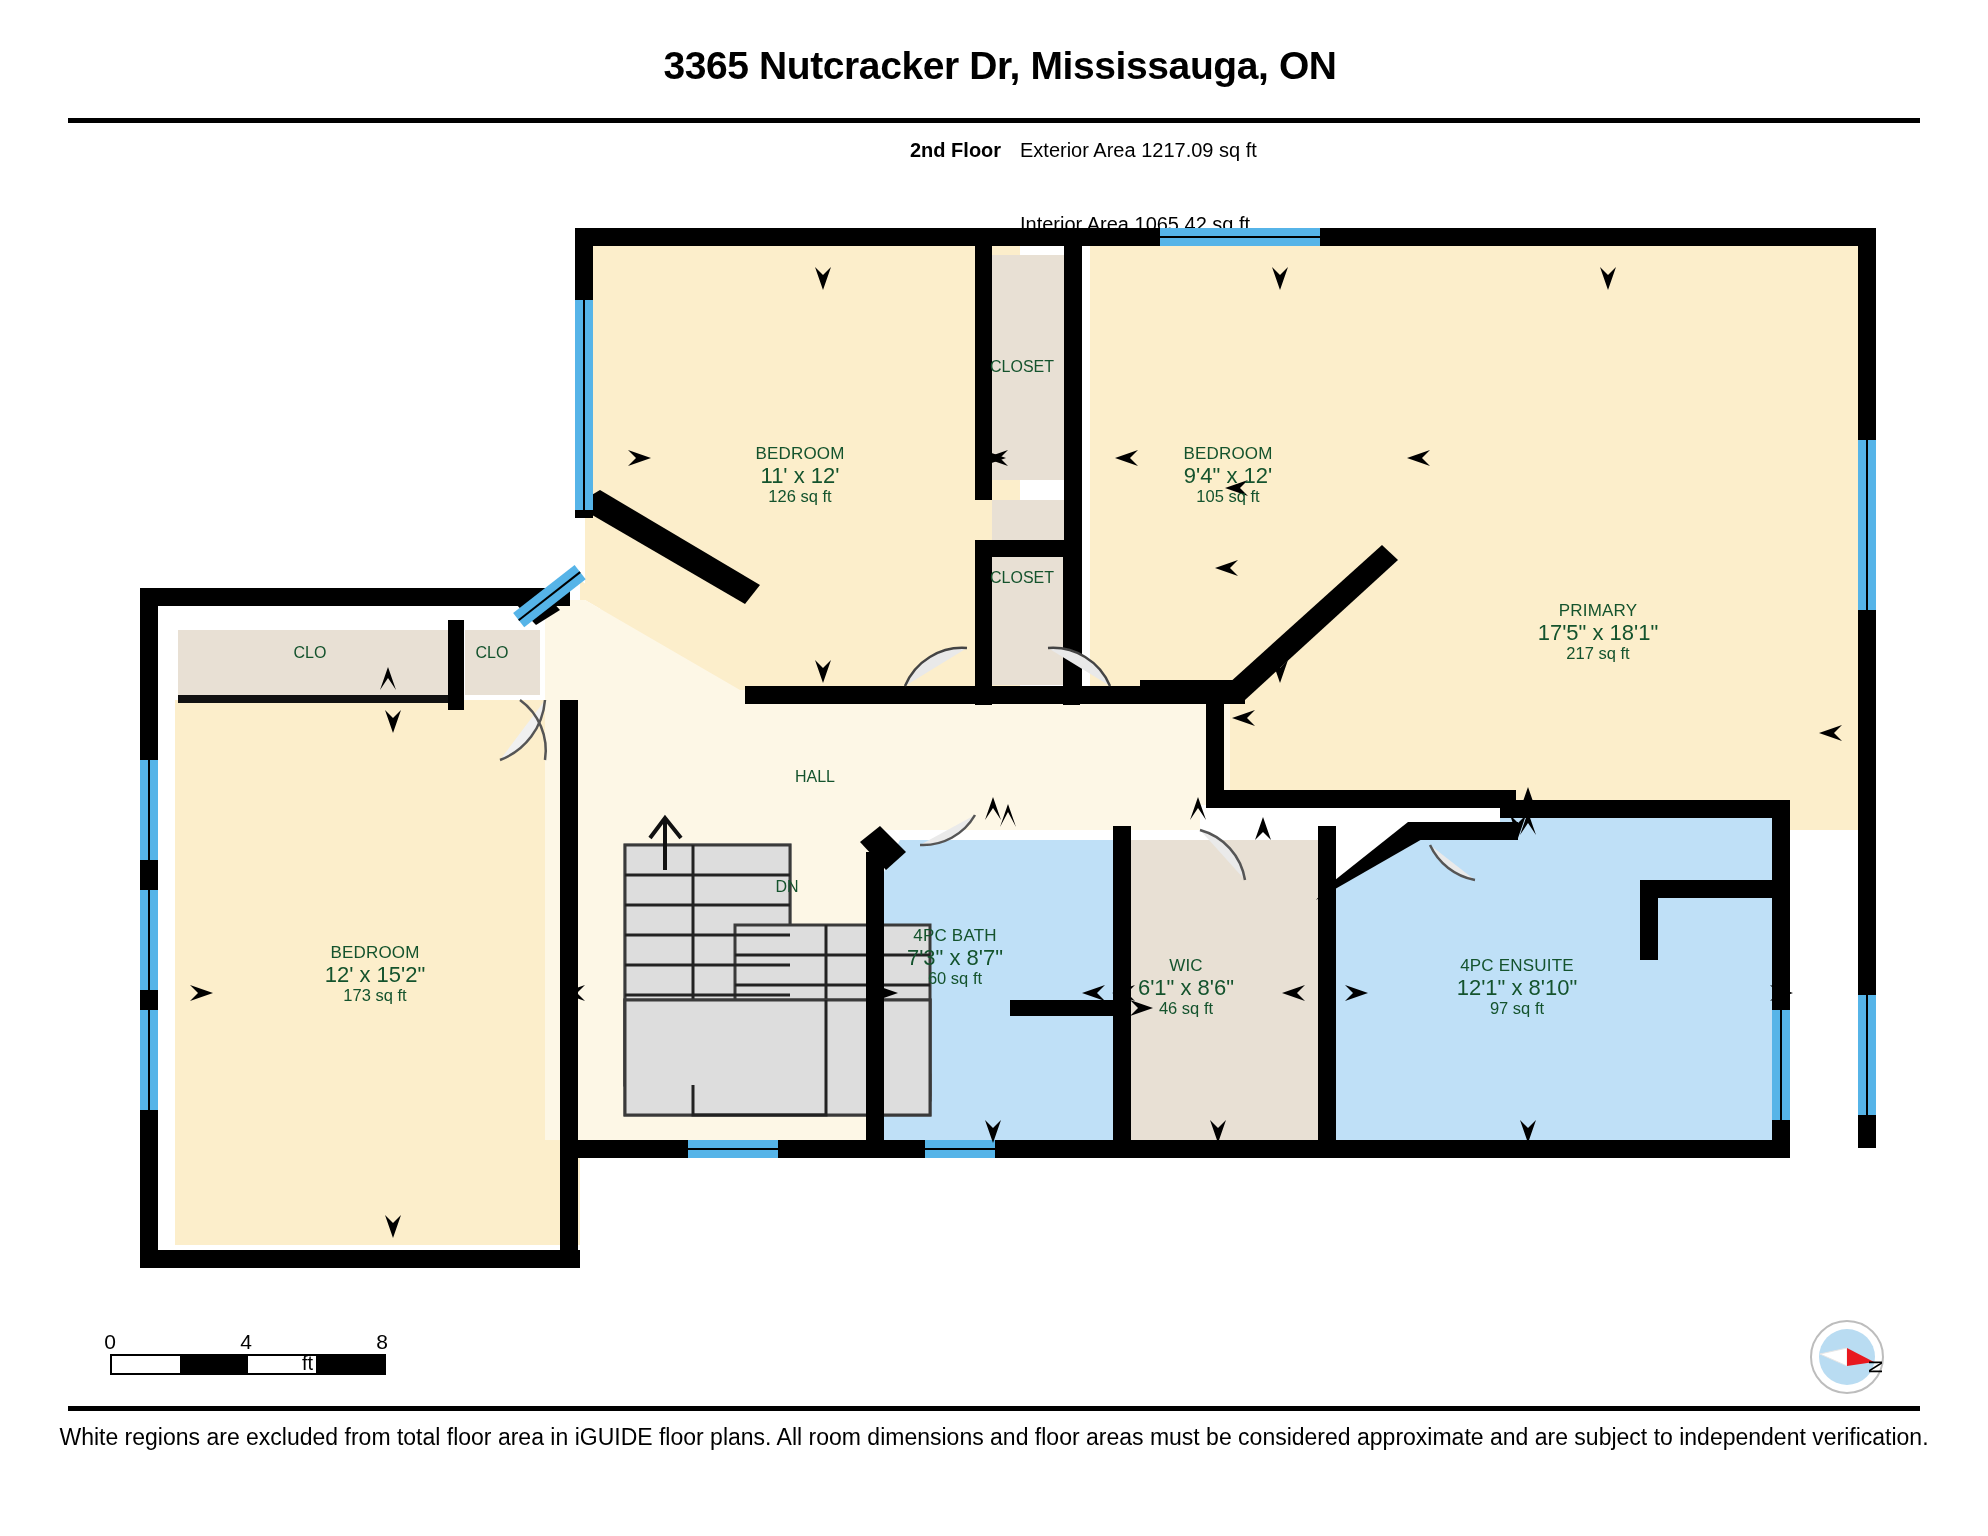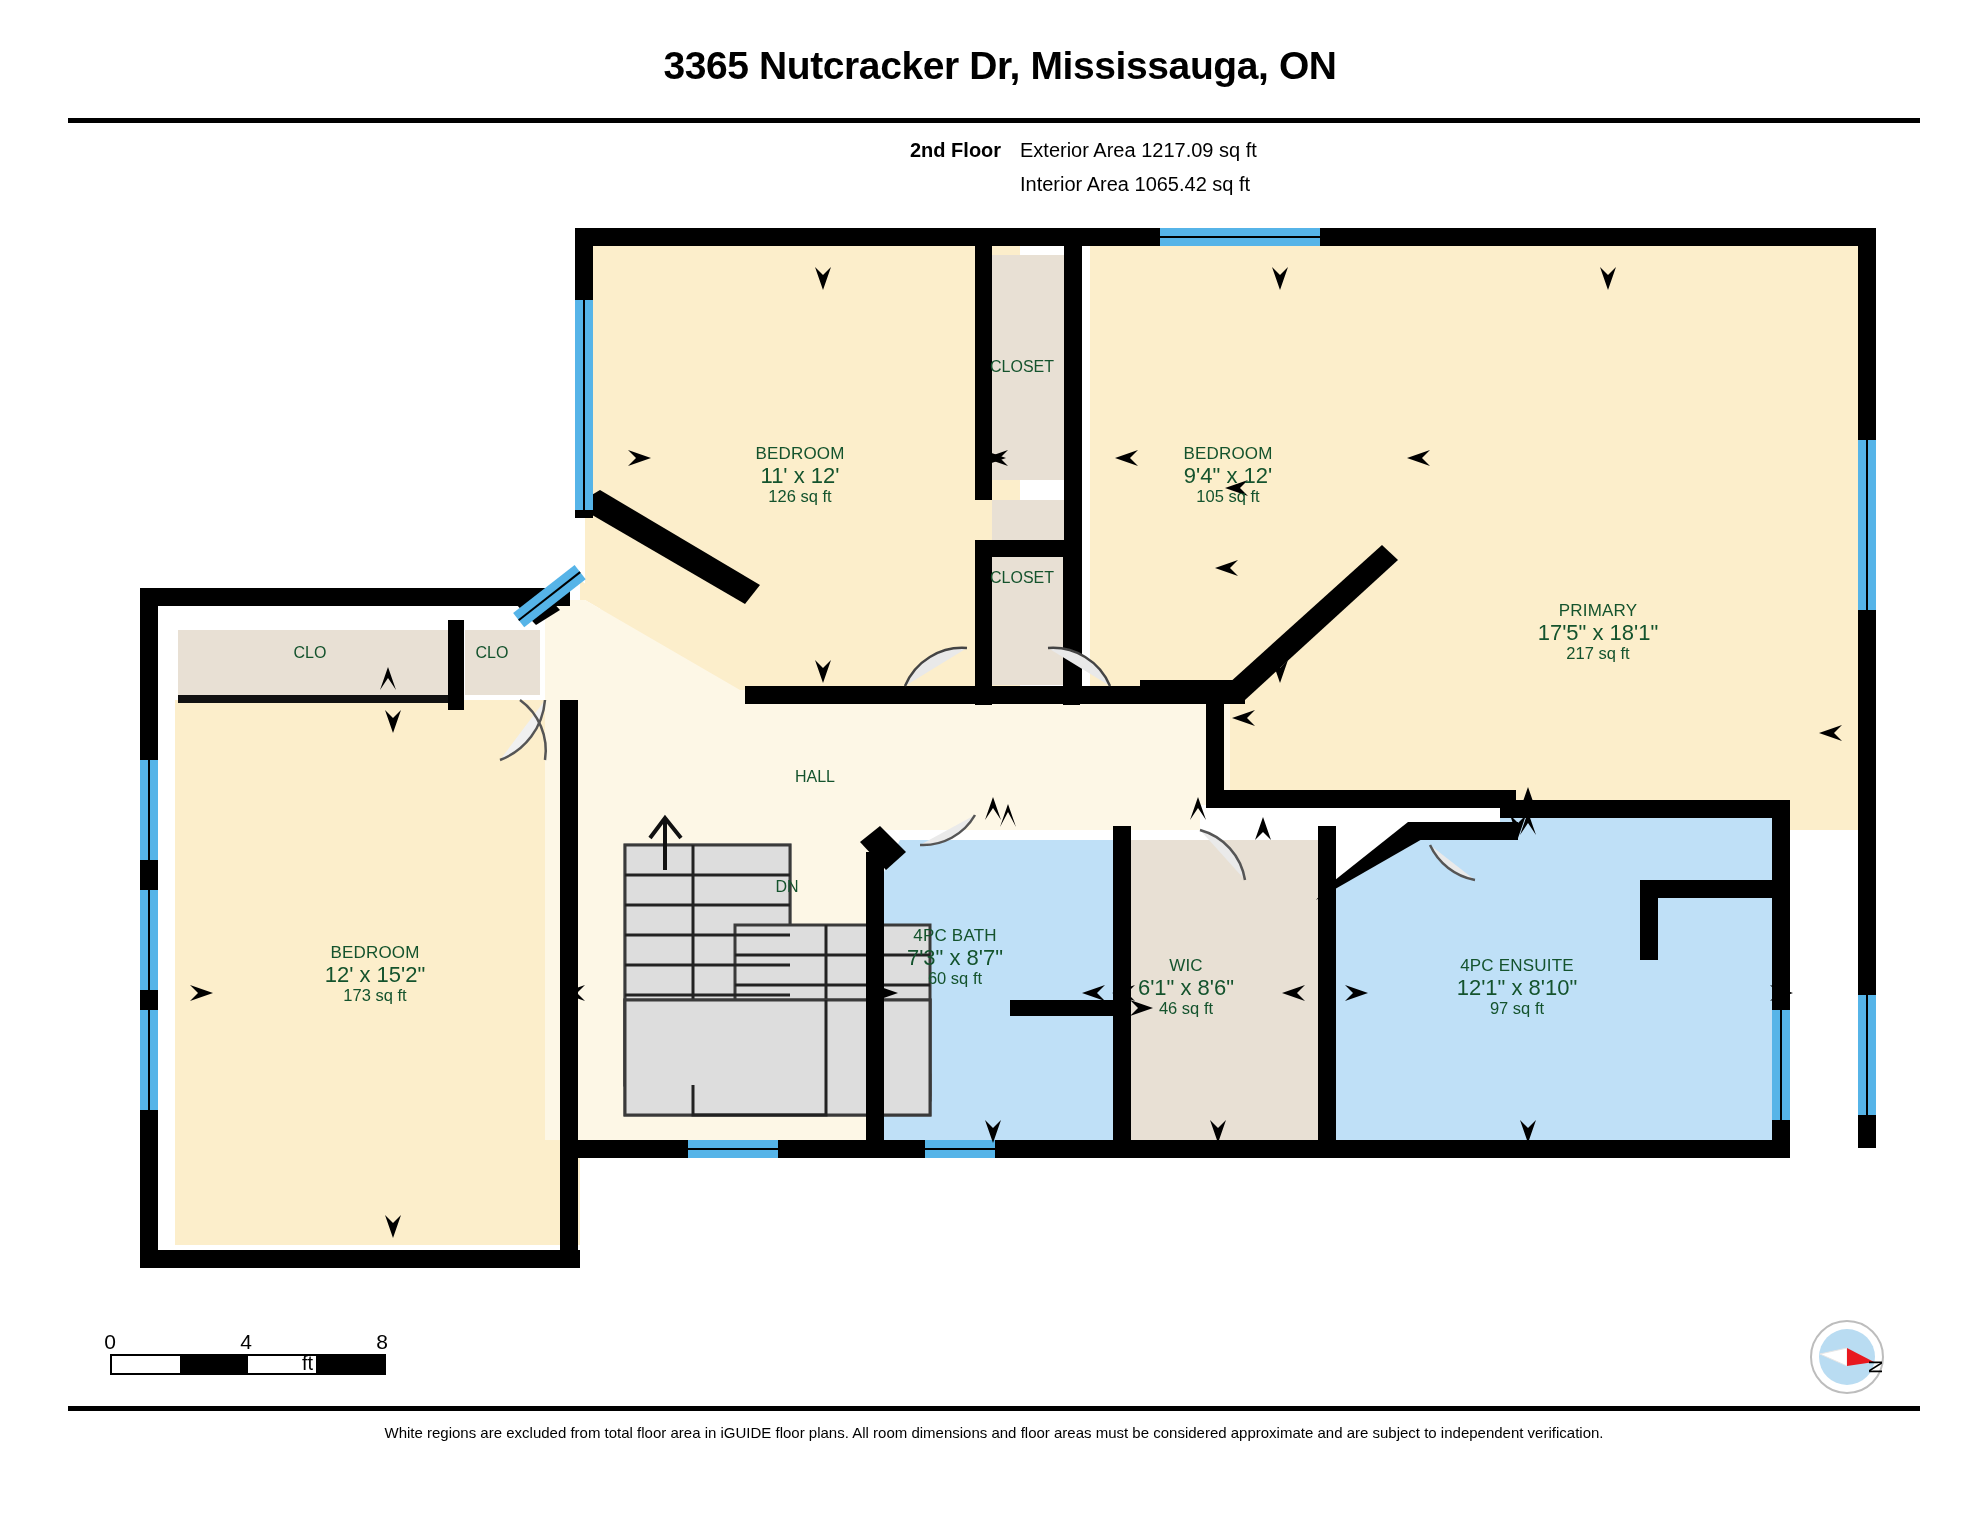--- a/index.html
+++ b/index.html
@@ -9,21 +9,21 @@
   
   .title{
     position:absolute;left:0;top:44px;width:1988px;text-align:center;
     font-size:39px;font-weight:bold;letter-spacing:-.4px;padding-left:6px;
   }
   .rule-top{position:absolute;left:68px;top:118px;width:1852px;height:5px;background:#000;}
   .area-block{position:absolute;left:910px;top:133px;font-size:20px;line-height:34px;}
   .area-row{display:flex;}
   .area-label{font-weight:bold;width:110px;}
   .area-val{white-space:nowrap;}
-  .area-row.second{margin-left:110px;}
+  .area-row.second{margin-left:110px;margin-top:40px;}
 
   
   #plan{position:absolute;left:0;top:0;width:1988px;height:1536px;}
 
   
   .lbl{position:absolute;text-align:center;font-size:17px;line-height:21.5px;
        color:#14532d;white-space:nowrap;transform:translateX(-50%);}
   .lbl .nm{font-size:17px;letter-spacing:.2px;}
   .lbl .dm{font-size:22px;}
   .lbl .sq{font-size:16.5px;}
@@ -32,21 +32,21 @@
   
   .scale-wrap{position:absolute;left:110px;top:1330px;width:280px;}
   .scale-nums{position:relative;height:24px;}
   .scale-nums span{position:absolute;top:0;font-size:21px;transform:translateX(-50%);}
   .scale-bar{position:relative;height:17px;border:2px solid #000;display:flex;width:272px;}
   .scale-bar i{flex:1;display:block;}
   .scale-bar i.on{background:#000;}
   .scale-ft{position:absolute;left:302px;top:1352px;font-size:20px;}
   .prepared{position:absolute;left:0;top:1352px;width:1988px;text-align:center;font-size:20px;}
   .rule-bot{position:absolute;left:68px;top:1406px;width:1852px;height:5px;background:#000;}
-  .disclaimer{position:absolute;left:0;top:1424px;width:1988px;text-align:center;font-size:15px;}
+  .disclaimer{position:absolute;left:0;top:1424px;width:1988px;text-align:center;font-size:23px;}
 
   
   .compass{position:absolute;left:1808px;top:1318px;width:78px;height:78px;}
   .compass .nletter{position:absolute;left:78px;top:42px;font-size:19px;
       transform:rotate(90deg);transform-origin:left top;}
 </style>
 </head>
 <body>
 
 <div id="page">

